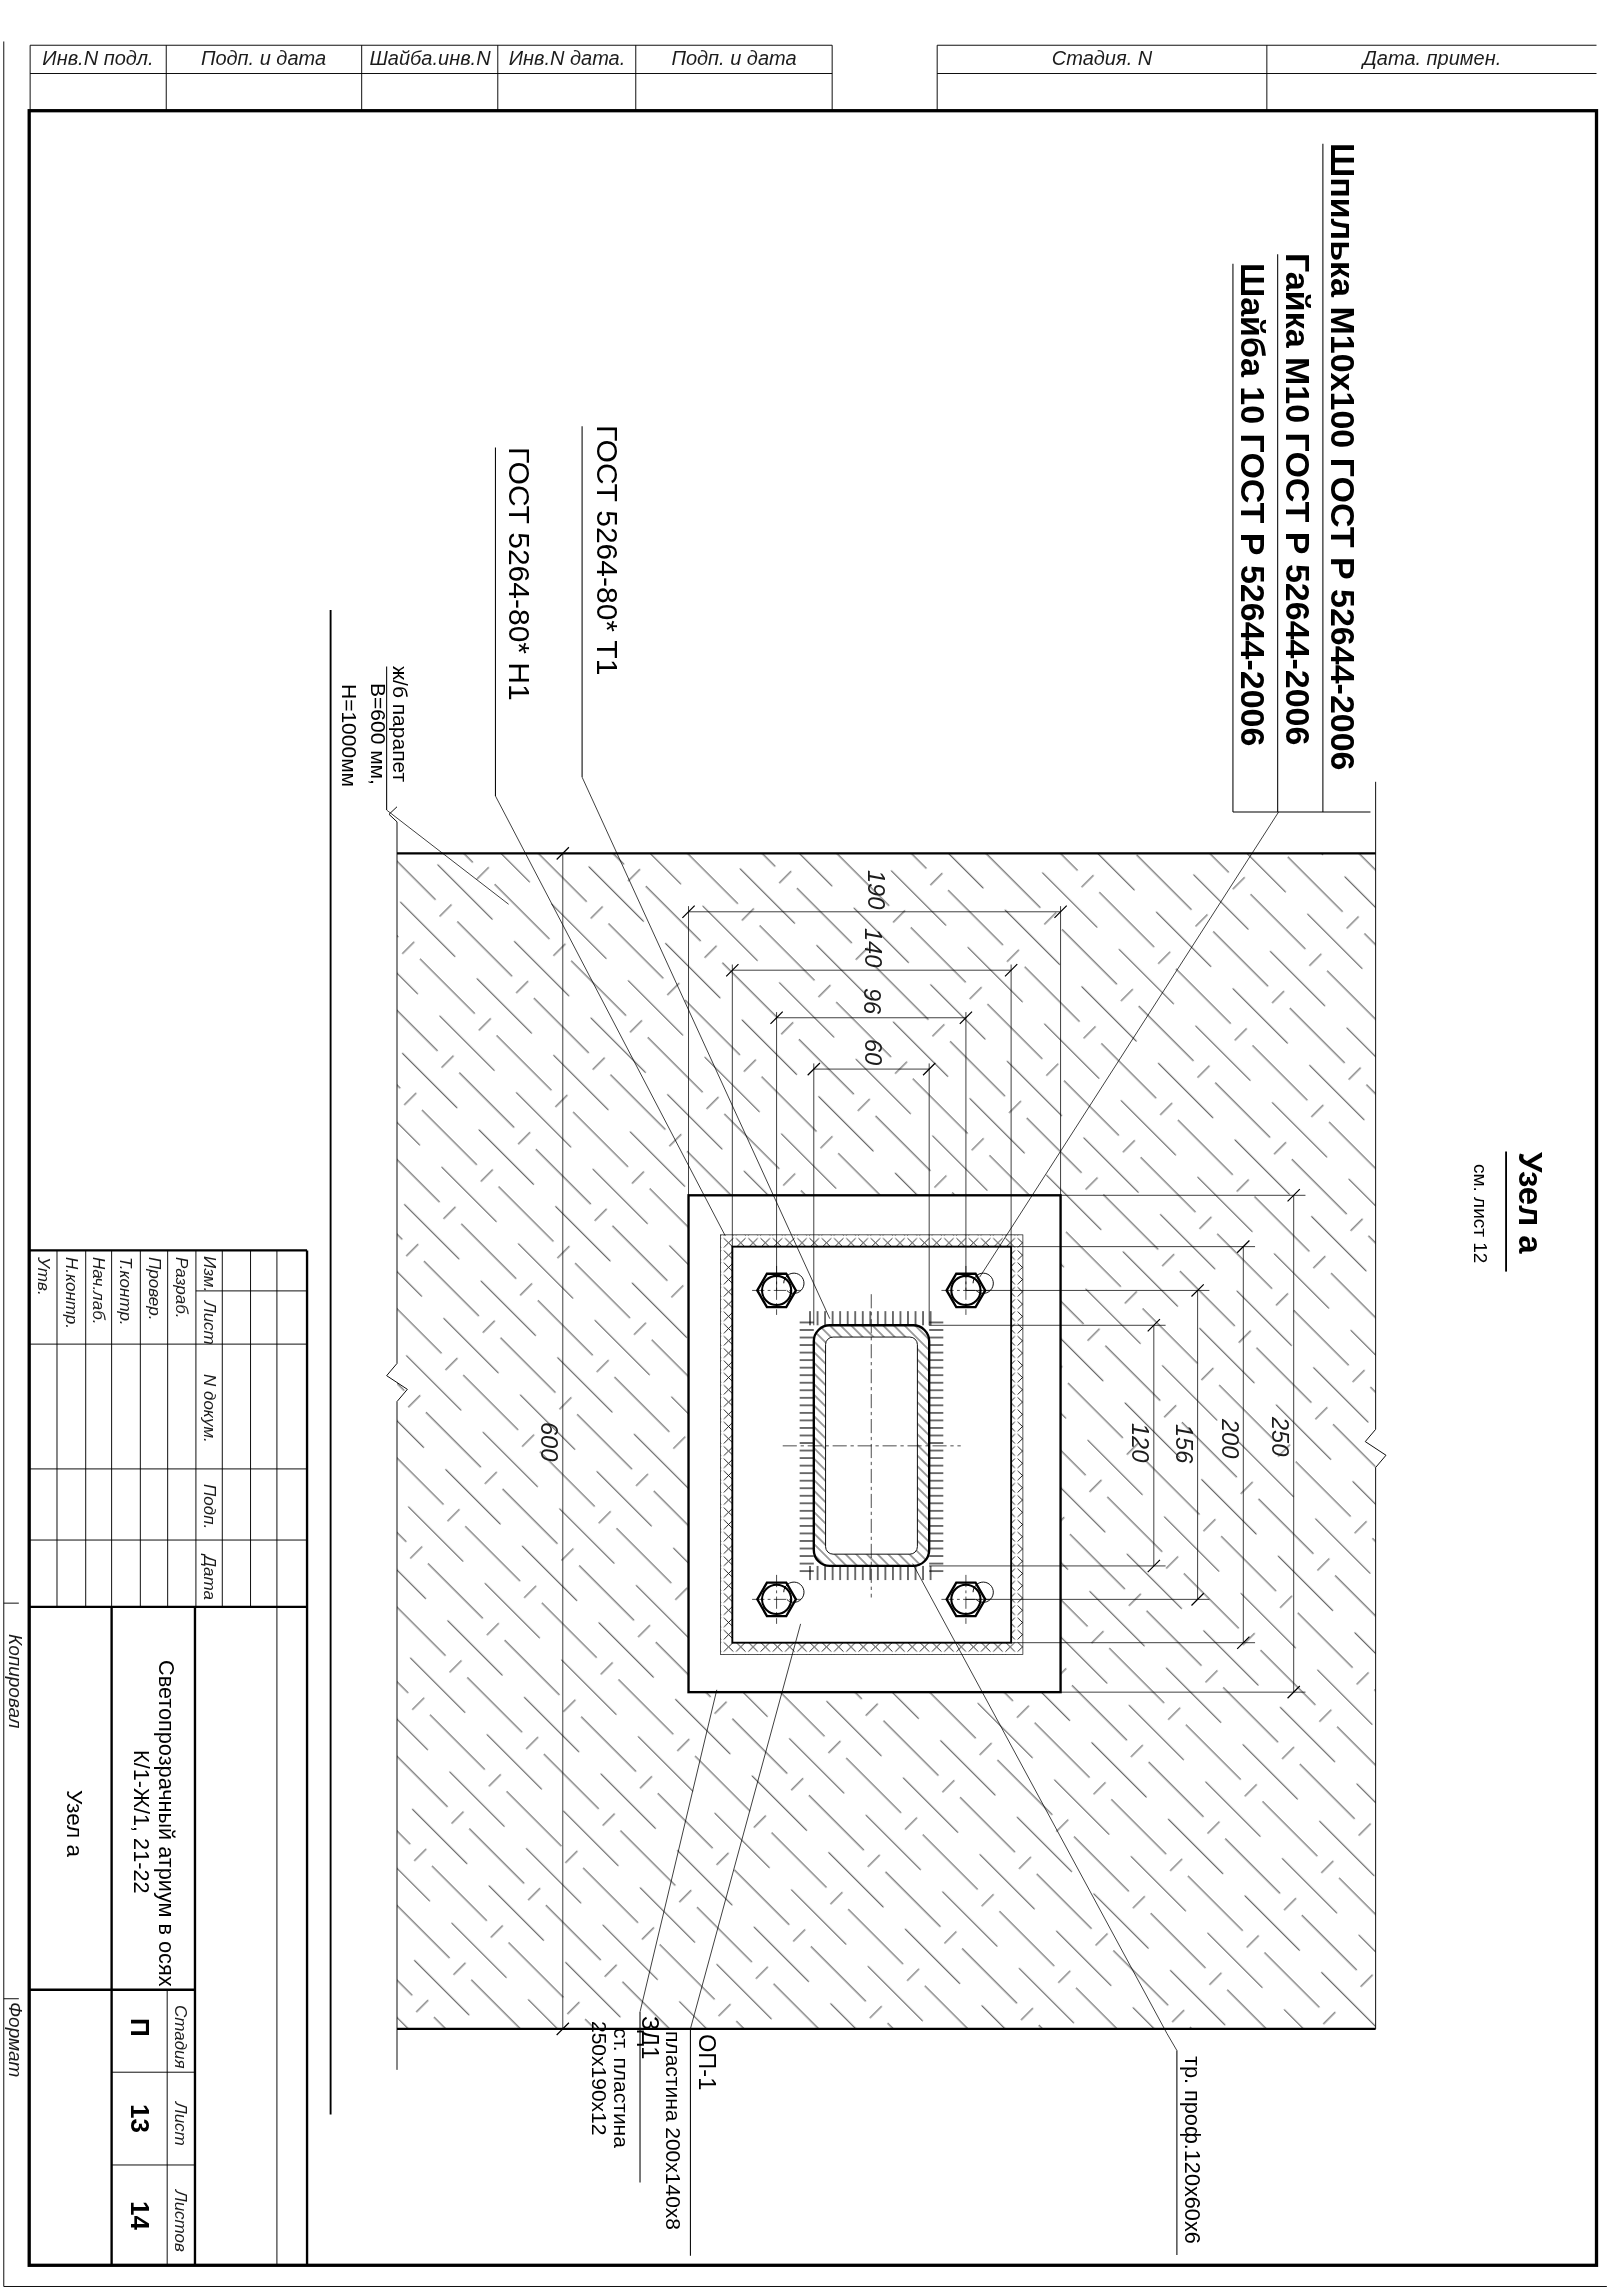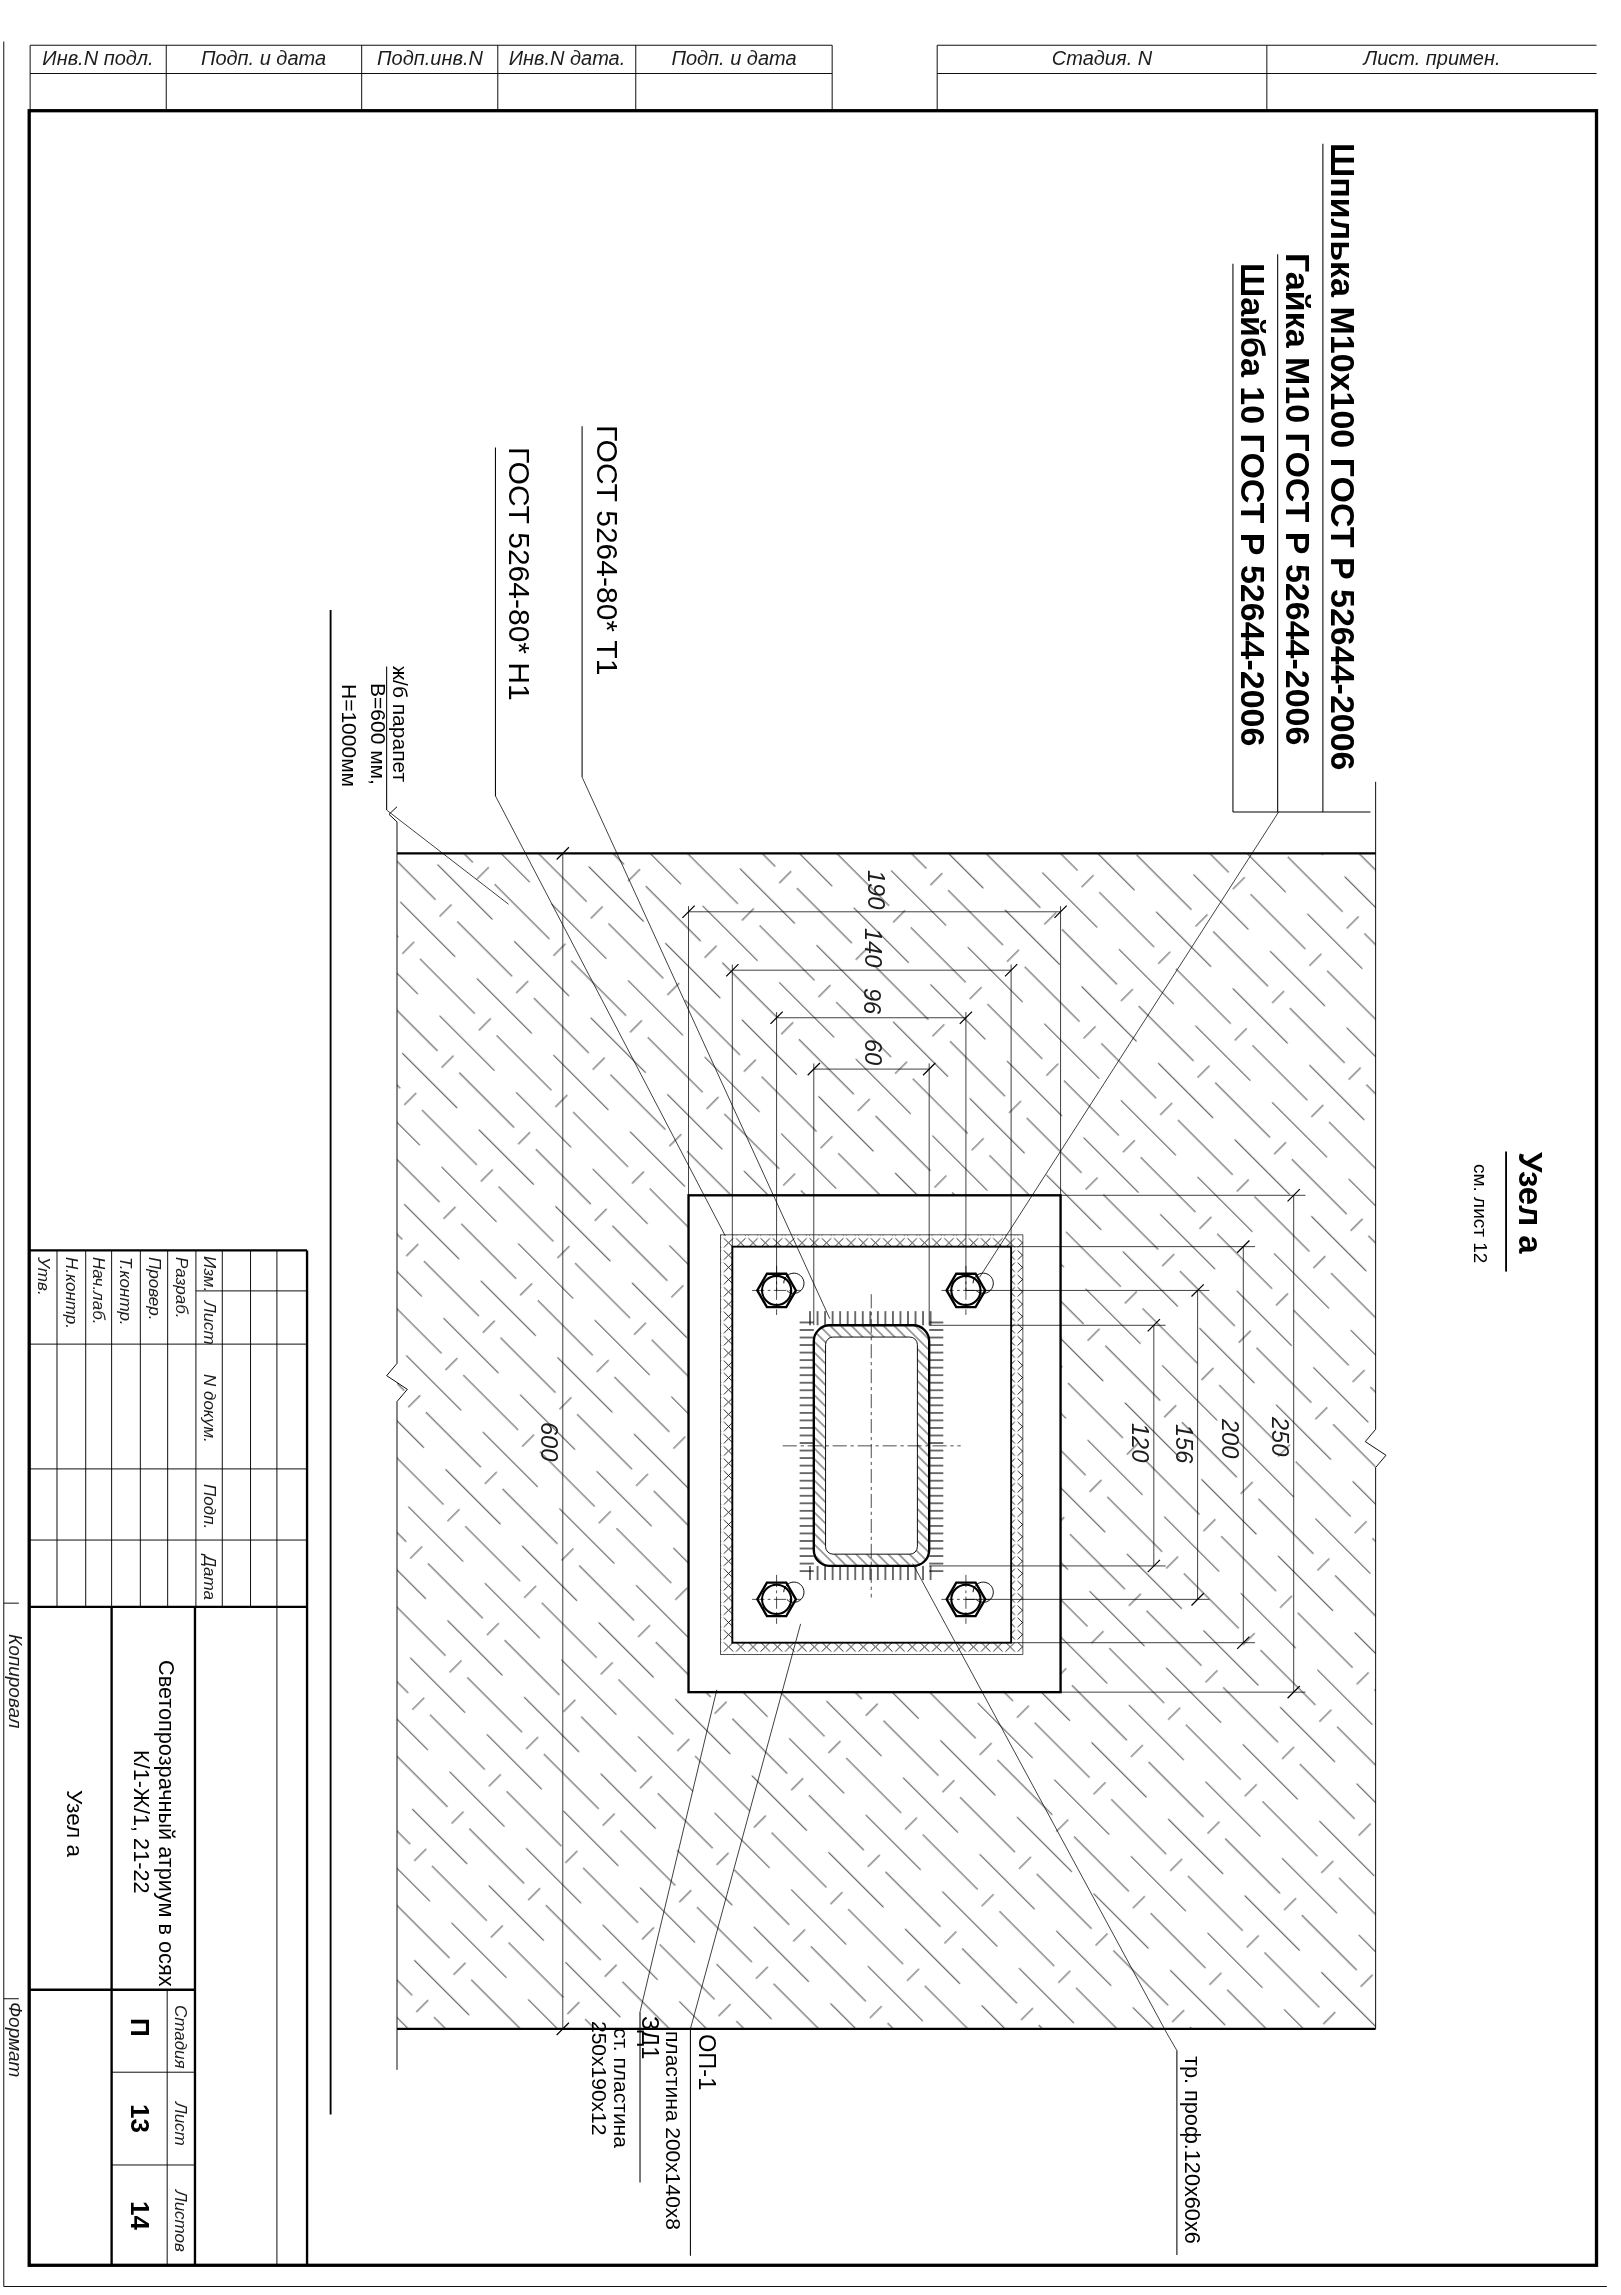--- a/index.html
+++ b/index.html
@@ -135,25 +135,25 @@
     <path stroke-width="5" d="M62,2655 H652 M62,3412 H652 M652,2655 V4810 M62,4225 H414 M237,3412 V4810 M414,3412 V4810"></path>
     <path stroke-width="2" d="M121,2655 V3412 M182,2655 V3412 M237,2655 V3412 M298,2655 V3412 M356,2655 V3412
              M416,2655 V3412 M472,2655 V3412 M532,2655 V3412 M588,2655 V3412
              M416,2741 H652 M62,2854 H652 M62,3119 H652 M62,3270 H652
              M588,3412 V4810 M355,4225 V4810 M237,4400 H414 M237,4597 H414"></path>
   </g>
 </svg>
 
 <div class="cell" style="left:30px;width:136px">Инв.N подл.</div>
 <div class="cell" style="left:166px;width:195px">Подп. и дата</div>
-<div class="cell" style="left:362px;width:136px">Подп.инв.N</div>
+<div class="cell" style="left:362px;width:136px">Шайба.инв.N</div>
 <div class="cell" style="left:498px;width:138px">Инв.N дата.</div>
 <div class="cell" style="left:636px;width:196px">Подп. и дата</div>
 <div class="cell" style="left:937px;width:330px">Стадия. N</div>
-<div class="cell" style="left:1267px;width:330px">Лист. примен.</div>
+<div class="cell" style="left:1267px;width:330px">Дата. примен.</div>
 
 <div class="t rt it" style="left:25.4px;top:1634px;font-size:19px">Копировал</div>
 <div class="t rt it" style="left:25.4px;top:2002px;font-size:19px">Формат</div>
 
 <div class="t rt b" style="left:1360px;top:143px;font-size:34px">Шпилька М10х100 ГОСТ Р 52644-2006</div>
 <div class="t rt b" style="left:1315px;top:253px;font-size:34px">Гайка М10 ГОСТ Р 52644-2006</div>
 <div class="t rt b" style="left:1270px;top:263px;font-size:34px">Шайба 10 ГОСТ Р 52644-2006</div>
 
 <div class="t rt" style="left:622px;top:425px;font-size:30px">ГОСТ 5264-80* Т1</div>
 <div class="t rt" style="left:534px;top:447px;font-size:30px">ГОСТ 5264-80* Н1</div>

